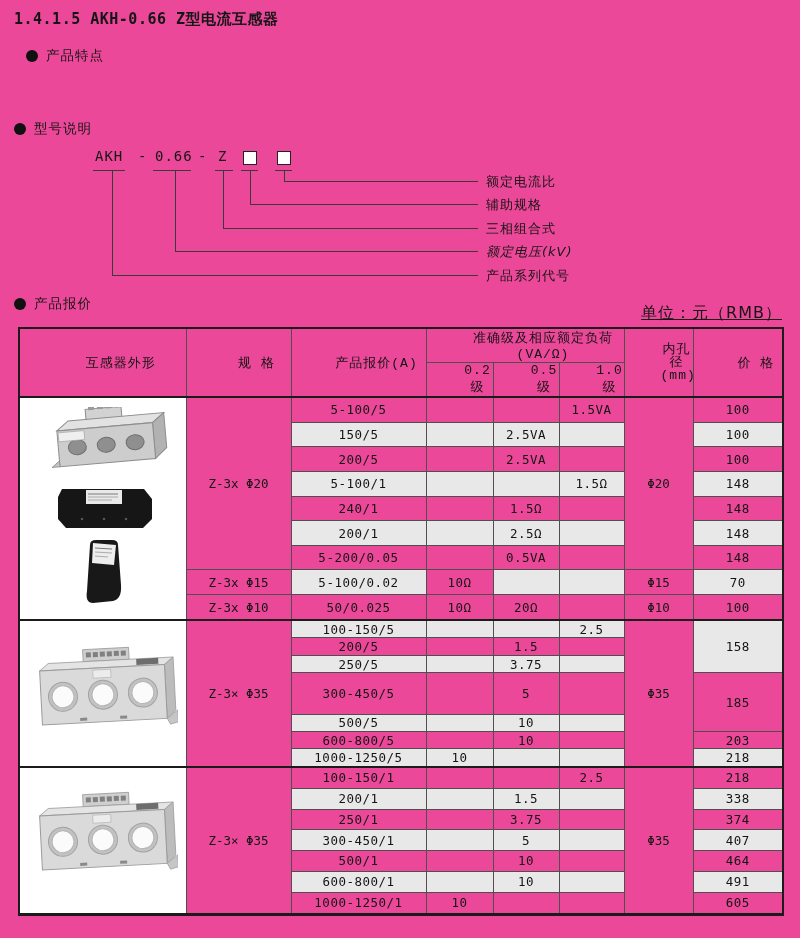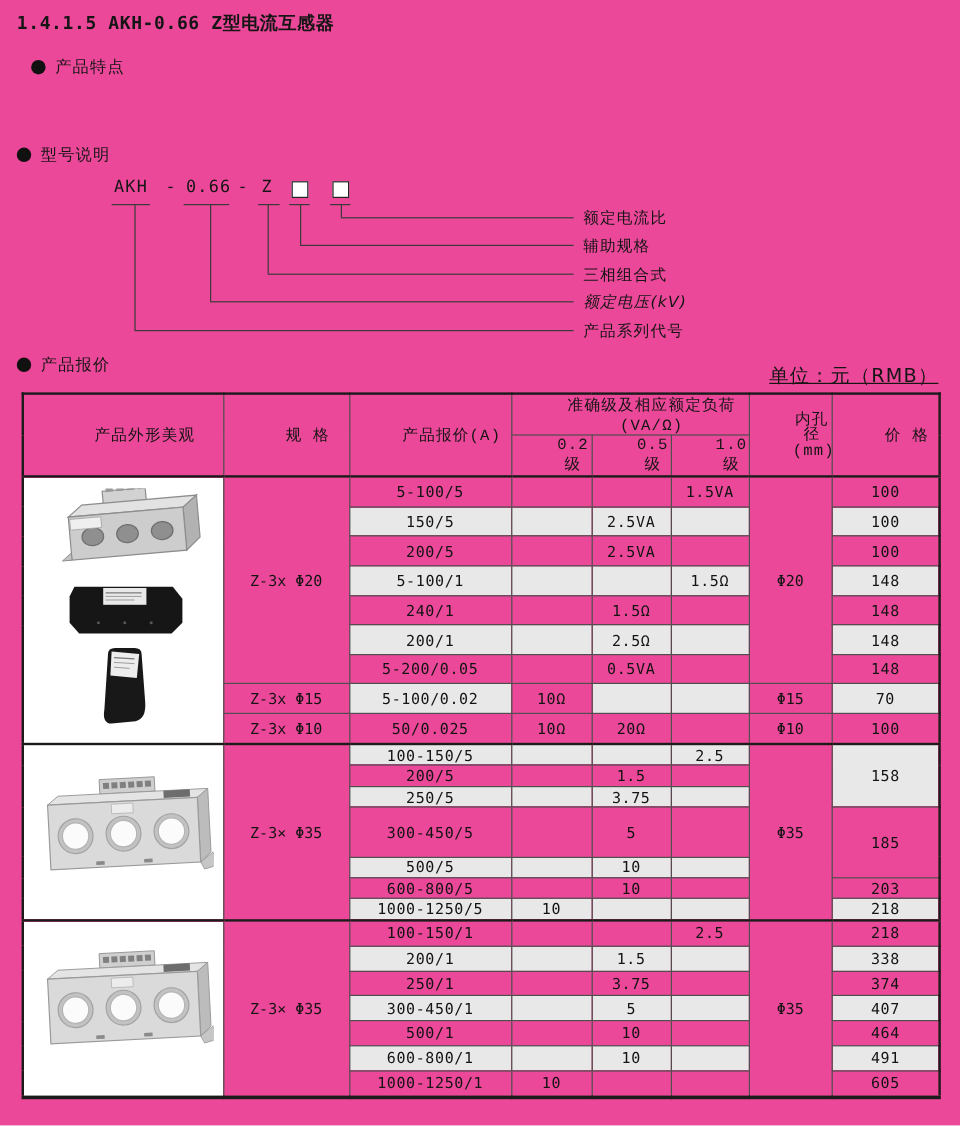--- a/index.html
+++ b/index.html
@@ -100,21 +100,21 @@
         <col style="width:105px">
         <col style="width:135px">
       <col style="width:67px">
         <col style="width:66px">
         <col style="width:65px">
       <col style="width:69px">
         <col style="width:90px">
     </colgroup>
     <thead>
       <tr>
-        <th rowspan="2" class="deep">产品外形美观</th>
+        <th rowspan="2" class="deep">互感器外形</th>
         <th rowspan="2" class="deep">规 格</th>
         <th rowspan="2" class="deep">产品报价(A)</th>
         <th colspan="3">准确级及相应额定负荷(VA/Ω)</th>
         <th rowspan="2" class="deep bore2">
           <span>内孔径</span><br>
           <span>(mm)</span>
         </th>
         <th rowspan="2" class="deep">价 格</th>
       </tr>
       <tr class="hrow2">

